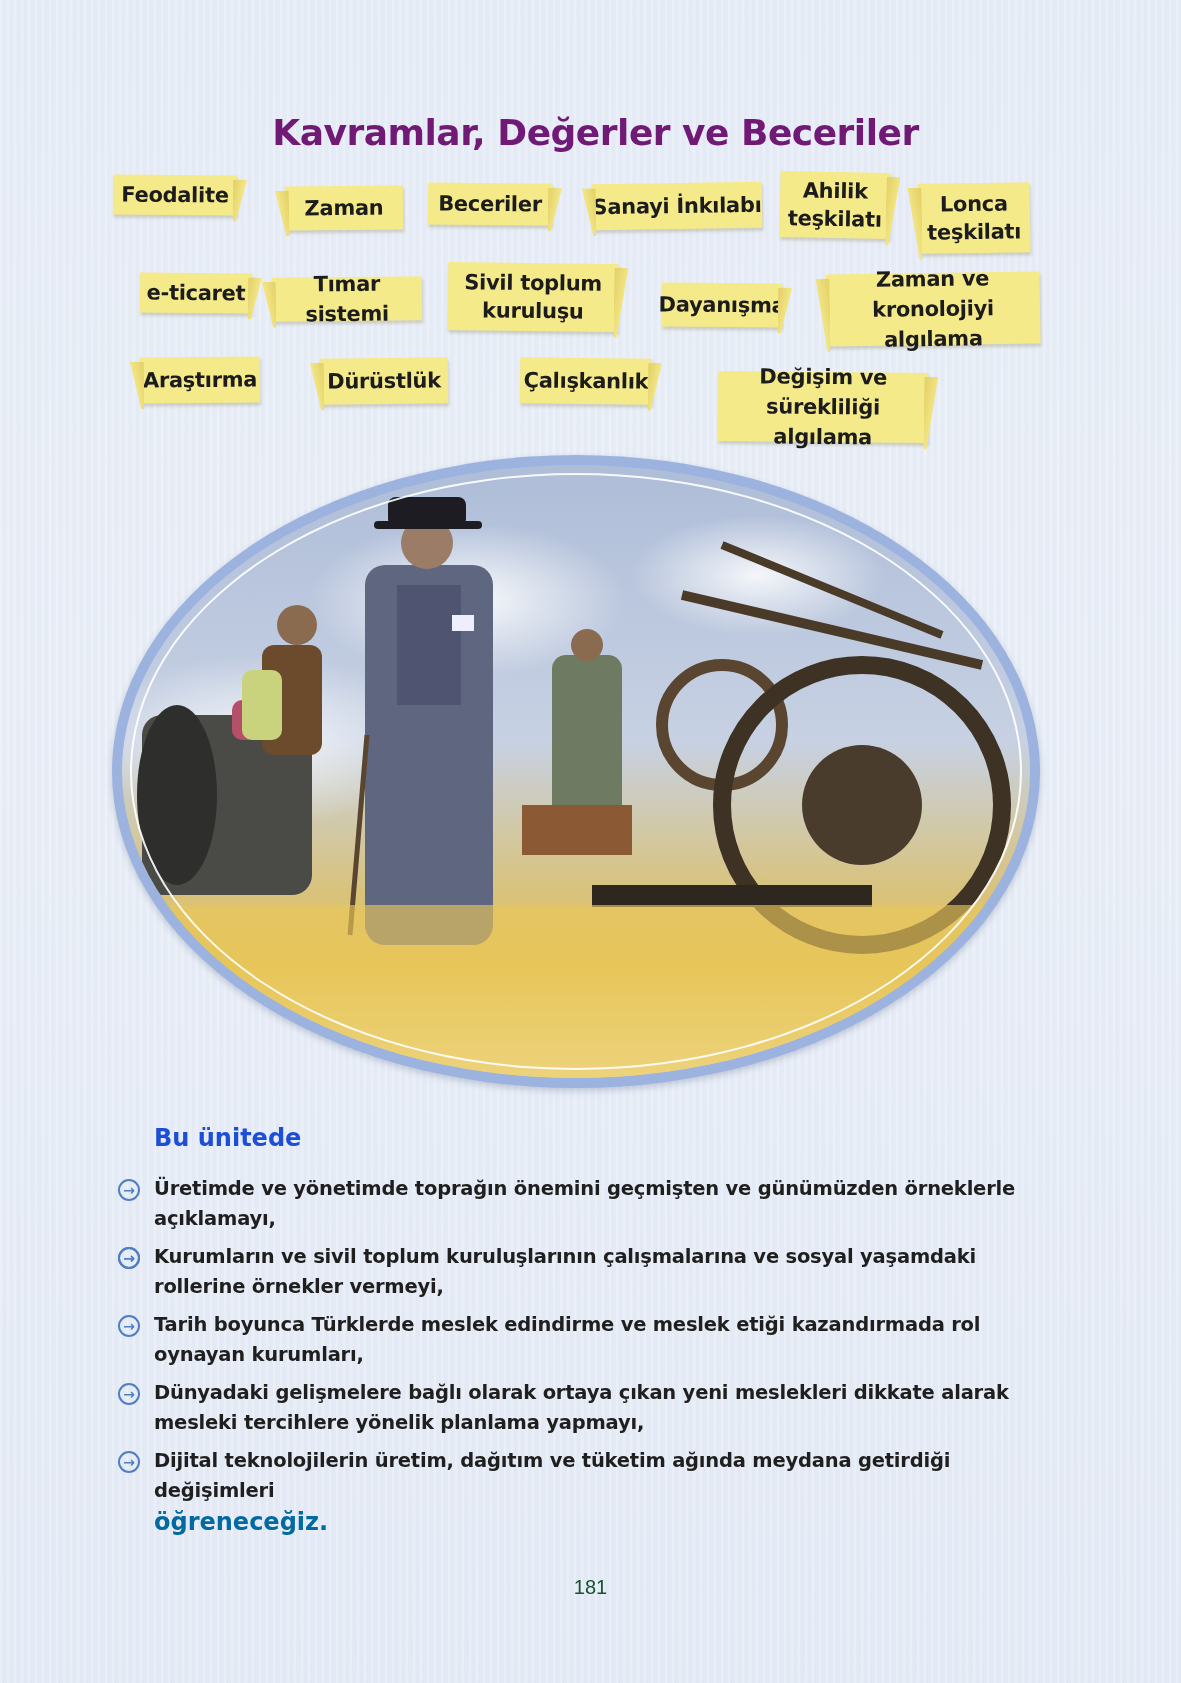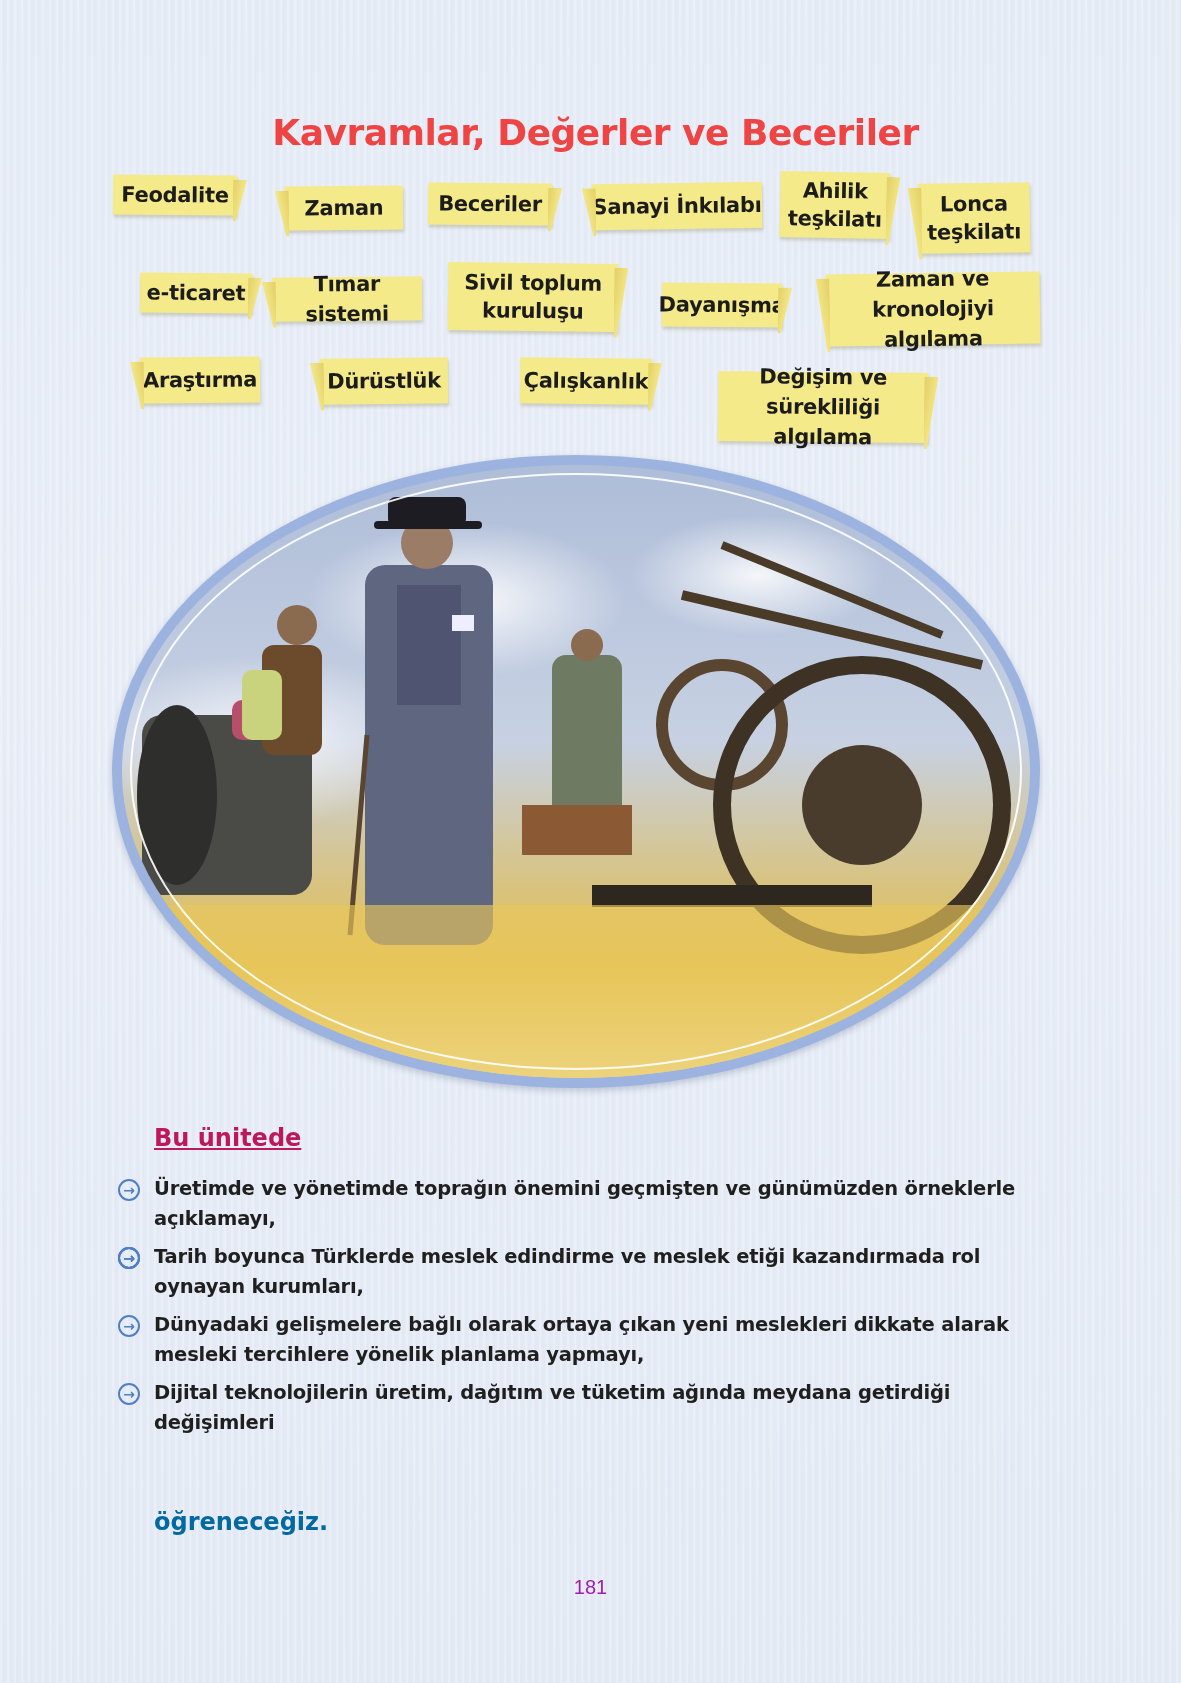--- a/index.html
+++ b/index.html
@@ -6,21 +6,21 @@
   html, body { width: 1181px; height: 1683px; overflow: hidden; }
   body {
     position: relative;
     font-family: "DejaVu Sans", sans-serif;
     background:
       repeating-linear-gradient(90deg, rgba(255,255,255,0.18) 0px, rgba(255,255,255,0.18) 2px, rgba(200,212,232,0.12) 3px, rgba(255,255,255,0) 7px),
       linear-gradient(180deg, #e6ecf6 0%, #e9eef7 40%, #e4eaf5 100%);
   }
   .title {
     position: absolute; left: 0; width: 1181px; top: 112px;
-    text-align: center; color: #ef4444; font-weight: bold;
+    text-align: center; color: #701a75; font-weight: bold;
     font-size: 36px; letter-spacing: -0.5px; padding-left: 10px;
   }
   .note {
     position: absolute; background: #f5ea8a;
     color: #1c1c1c; font-weight: bold; font-size: 21px; line-height: 30px;
     text-align: center; display: flex; align-items: center; justify-content: center;
     box-shadow: 1px 3px 3px rgba(120,110,60,0.25);
     letter-spacing: -0.3px;
   }
   .note.fold-r::after {
@@ -47,39 +47,39 @@
       radial-gradient(ellipse 20% 14% at 70% 18%, rgba(255,255,255,0.85), rgba(255,255,255,0) 70%),
       radial-gradient(ellipse 28% 20% at 15% 45%, rgba(255,255,255,0.8), rgba(255,255,255,0) 70%),
       linear-gradient(180deg, #aebdd8 0%, #c7d1e3 45%, #d9c27a 70%, #e5c457 82%, #f4e9b8 100%);
   }
   .photo .inner-ring {
     position: absolute; left: 8px; top: 8px; right: 8px; bottom: 8px;
     border-radius: 50%; border: 2px solid rgba(255,255,255,0.9);
   }
   .section-head {
     position: absolute; left: 154px; top: 1124px;
-    color: #be185d; font-weight: bold; font-size: 24px; text-decoration: underline;
+    color: #1d4ed8; font-weight: bold; font-size: 24px;
   }
   .objectives { position: absolute; left: 118px; top: 1174px; width: 920px; list-style: none; }
   .objectives li {
     position: relative; padding-left: 36px; font-weight: bold; color: #1f1f1f;
     font-size: 19.5px; line-height: 30px; margin-bottom: 8px; letter-spacing: -0.2px;
   }
   .bullet {
     position: absolute; left: 0; top: 5px; width: 22px; height: 22px;
     border: 2px solid #4f7fc4; border-radius: 50%;
     color: #4f7fc4; font-size: 14px; line-height: 18px; text-align: center; font-weight: bold;
   }
   .closing {
     position: absolute; left: 154px; top: 1508px;
     color: #0369a1; font-weight: bold; font-size: 24px;
   }
   .page-number {
     position: absolute; left: 0; width: 1181px; top: 1576px;
-    text-align: center; font-family: "Liberation Sans", sans-serif; font-size: 20px; color: #a21caf;
+    text-align: center; font-family: "Liberation Sans", sans-serif; font-size: 20px; color: #14532d;
   }
 </style>
 </head>
 <body>
 
 <h1 class="title">Kavramlar, Değerler ve Beceriler</h1>
 
 <div class="note fold-r" style="left:113px;top:175px;width:124px;height:40px;transform:rotate(0.5deg);">
     <span>Feodalite</span>
   </div>
@@ -163,20 +163,20 @@
       <rect x="0" y="440" width="908" height="173" fill="#e8c65a" opacity="0.65"></rect>
     </svg>
     <div class="inner-ring"></div>
   </div>
 </div>
 
 <h2 class="section-head">Bu ünitede</h2>
 <ul class="objectives">
   <li><span class="bullet">→</span><span>Üretimde ve yönetimde toprağın önemini geçmişten ve günümüzden örneklerle açıklamayı,</span></li>
   <li><span class="bullet">→</span></li>
-  <li><span class="bullet">→</span></li>
+  <li><span class="bullet">→</span><span>Kurumların ve sivil toplum kuruluşlarının çalışmalarına ve sosyal yaşamdaki rollerine örnekler vermeyi,</span></li>
   <li><span class="bullet">→</span><span>Tarih boyunca Türklerde meslek edindirme ve meslek etiği kazandırmada rol oynayan kurumları,</span></li>
   <li><span class="bullet">→</span><span>Dünyadaki gelişmelere bağlı olarak ortaya çıkan yeni meslekleri dikkate alarak mesleki tercihlere yönelik planlama yapmayı,</span></li>
   <li><span class="bullet">→</span><span>Dijital teknolojilerin üretim, dağıtım ve tüketim ağında meydana getirdiği değişimleri</span></li>
 </ul>
 <div class="closing">öğreneceğiz.</div>
 
 <div class="page-number">181</div>
 
 </body></html>

